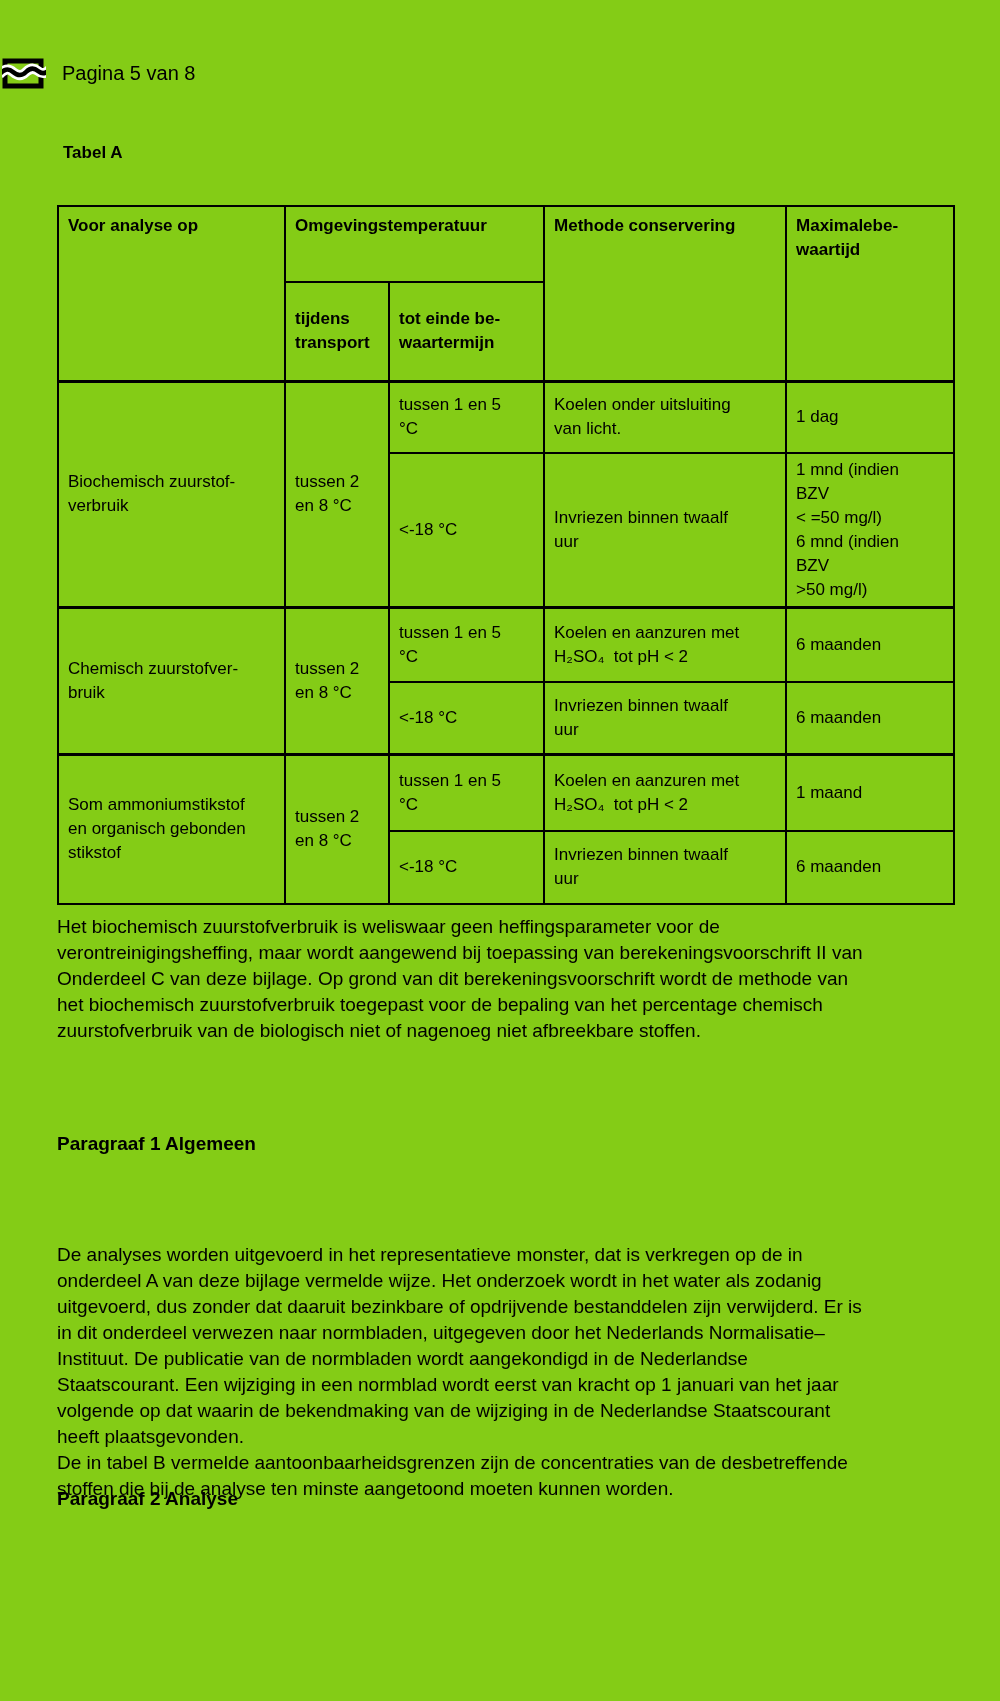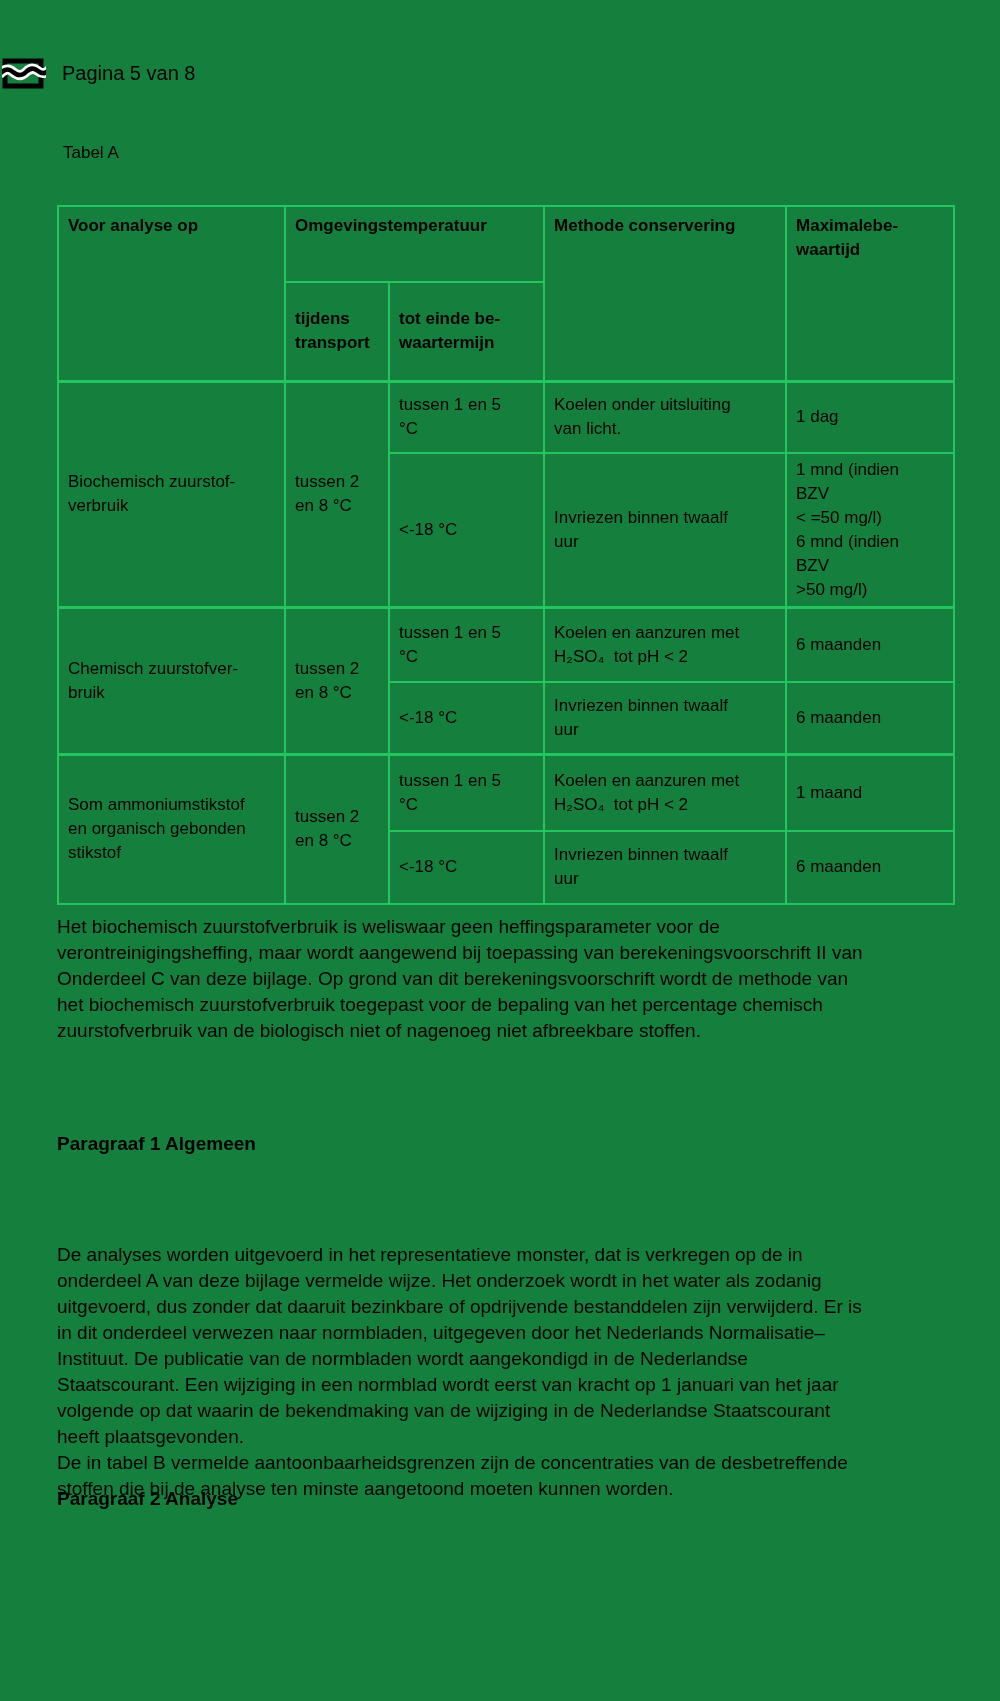--- a/index.html
+++ b/index.html
@@ -1,42 +1,42 @@
 <!DOCTYPE html>
 <html><head>
 <meta charset="utf-8">
 <style>
   html,body{margin:0;padding:0;background:#ffffff;}
   .page{
     position:relative;
     width:1000px;height:1701px;
-    background:#15803d;
+    background:#84cc16;
     font-family:"Liberation Sans","DejaVu Sans",sans-serif;
     color:#000;
     overflow:hidden;
   }
   .pre{white-space:pre-wrap;}
 
   
   .doc-header{position:absolute;left:2px;top:56px;display:flex;align-items:center;gap:16px;}
   .wave-icon{width:44px;height:34px;display:block;}
   .page-indicator{font-size:20px;line-height:30px;}
 
   
-  .table-title{position:absolute;left:63px;top:141px;font-size:17px;font-weight:400;line-height:24px;}
+  .table-title{position:absolute;left:63px;top:141px;font-size:17px;font-weight:700;line-height:24px;}
 
   
   table.main{
     position:absolute;left:57px;top:205px;
     border-collapse:collapse;table-layout:fixed;
     width:896px;
     font-size:17px;line-height:24px;
   }
   table.main td{
-    border:2px solid #22c55e;
+    border:2px solid #000000;
     padding:4px 24px 4px 9px;
     vertical-align:middle;
     overflow:hidden;
   }
   table.main tr.hr1 td{vertical-align:top;padding-top:7px;font-weight:700;}
   table.main tr.hr2 td{font-weight:700;border-bottom-width:3px;}
   table.main tbody tr.gstart td{border-top-width:3px;}
   .maxtime-line1{display:flex;justify-content:flex-start;}
 
   

